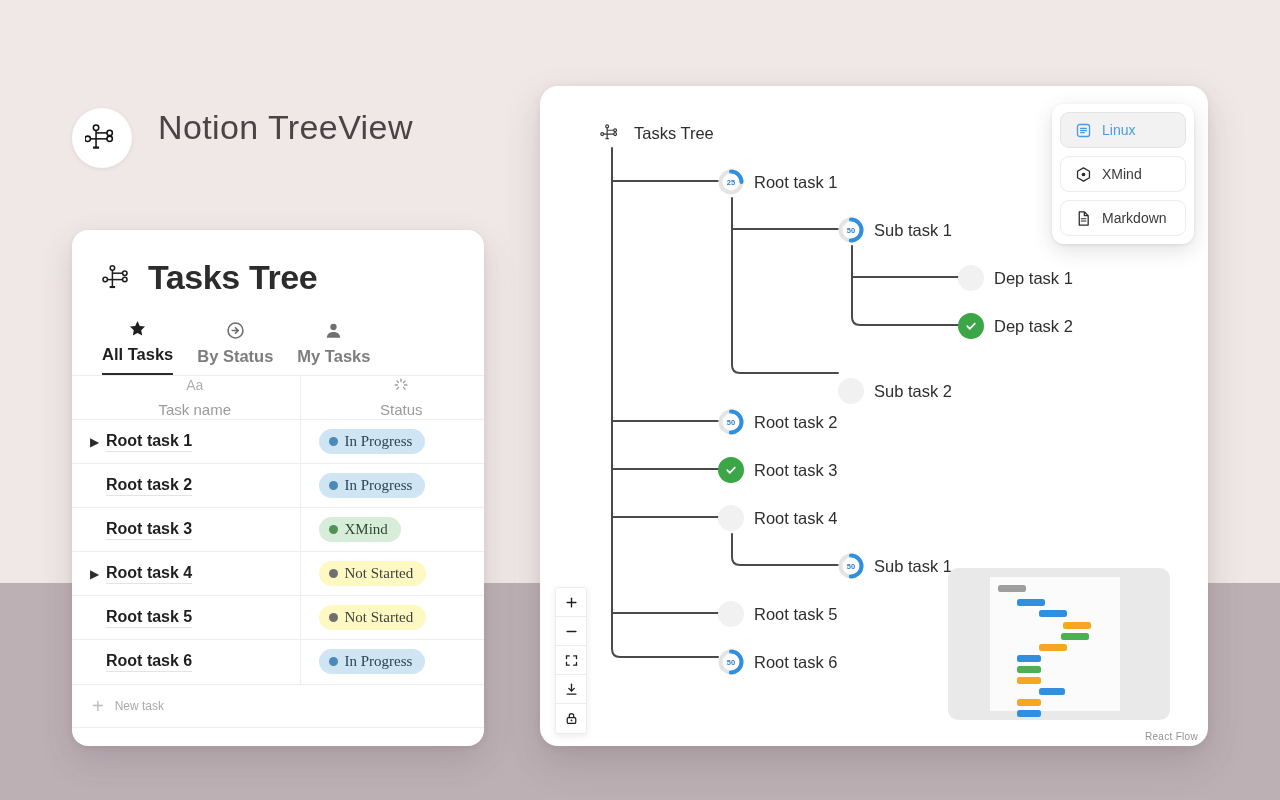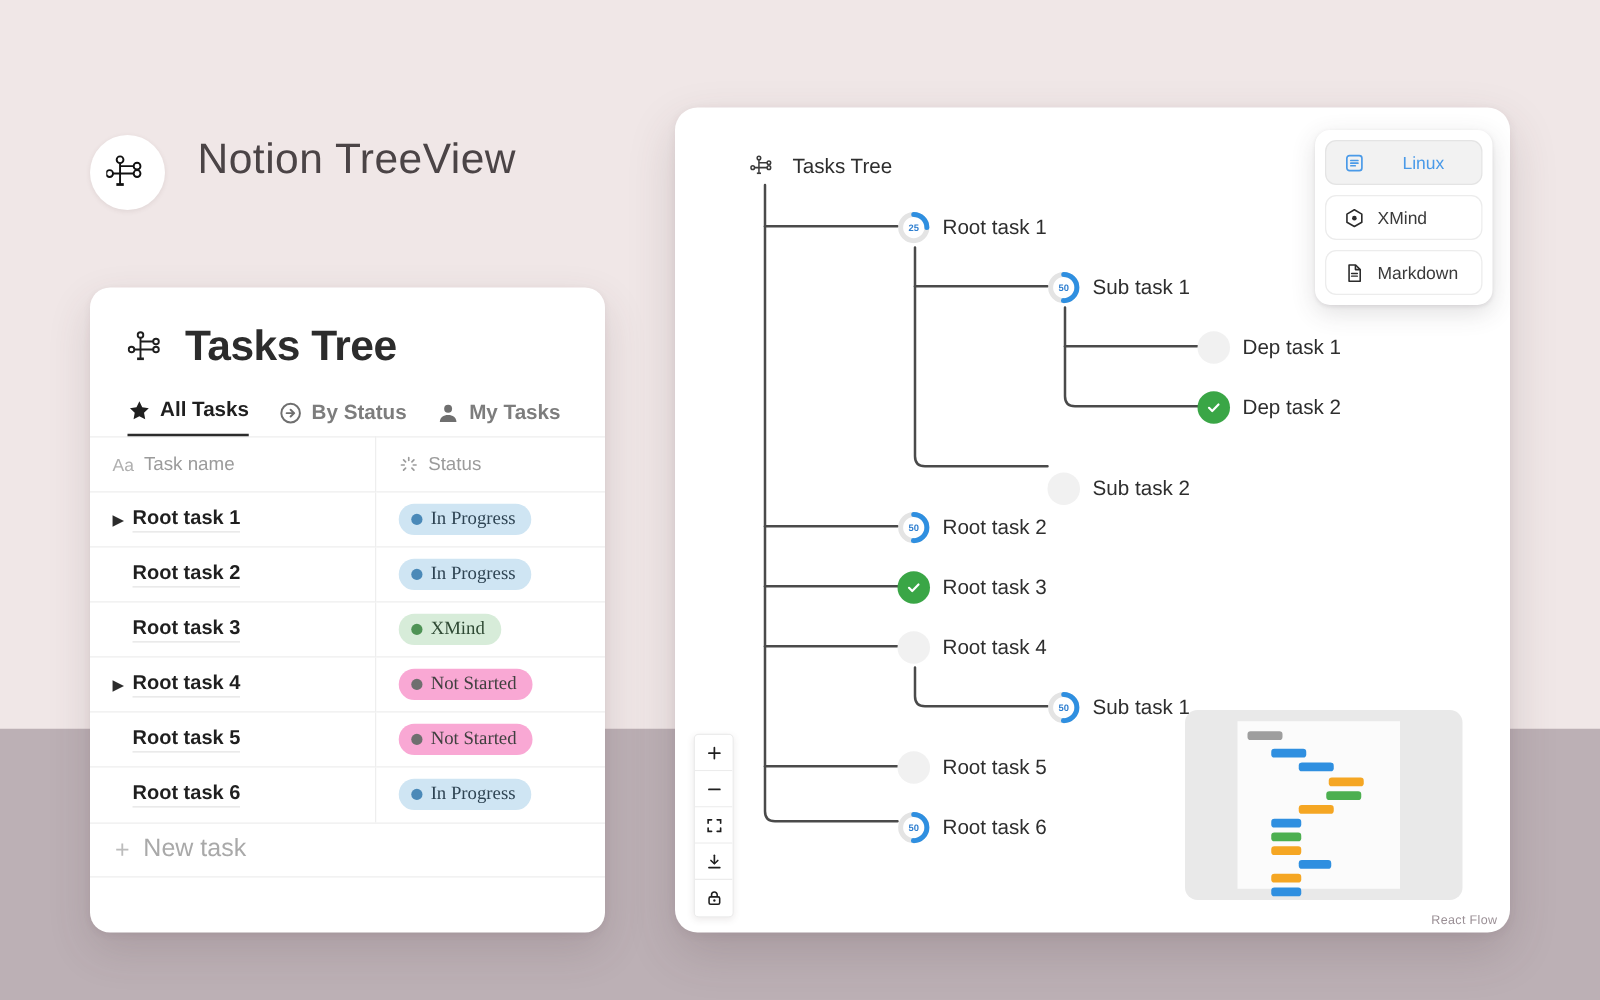--- a/index.html
+++ b/index.html
@@ -33,34 +33,34 @@
   #notion-card {
     position: absolute; left: 72px; top: 230px; width: 412px; height: 516px;
     background: #fff; border-radius: 16px;
     box-shadow: 0 14px 34px rgba(80,55,60,.16), 0 2px 6px rgba(80,55,60,.08);
     overflow: hidden;
   }
   #card-title-row { display: flex; align-items: center; gap: 14px; padding: 28px 0 0 30px; }
   #card-title { font-size: 34px; font-weight: bold; color: #2c2c2c; letter-spacing: -.4px; }
 
   #tabs { display: flex; align-items: flex-end; gap: 24px; padding: 22px 0 0 30px; }
-  .tab { display: flex; align-items: center; gap: 7px; padding-bottom: 9px; cursor: pointer; }
+  .tab { display: flex; align-items: center; gap: 7px; padding-bottom: 9px; cursor: pointer; flex-direction: column; }
   .tab .tab-label { font-size: 16.5px; color: #7d7d7d; font-weight: bold; white-space: nowrap; }
   .tab.active { border-bottom: 2.5px solid #2c2c2c; }
   .tab.active .tab-label { color: #1f1f1f; }
   .tab-ico { width: 19px; height: 19px; display: block; }
 
   table.tasks { width: 100%; border-collapse: collapse; table-layout: fixed; }
   table.tasks col.c-name { width: 228px; }
   table.tasks th, table.tasks td {
     border-top: 1px solid #eeeeee; border-right: 1px solid #eeeeee;
     height: 44px; text-align: left; vertical-align: middle;
   }
   table.tasks th:last-child, table.tasks td:last-child { border-right: none; }
-  .th-inner { display: flex; align-items: center; gap: 8px; padding-left: 18px; }
+  .th-inner { display: flex; align-items: center; gap: 8px; padding-left: 18px; flex-direction: column; }
   .th-label { font-size: 15px; color: #9b9b9b; font-weight: normal; }
   .th-aa { font-size: 14px; color: #b0b0b0; font-weight: normal; }
 
   .td-name { padding-left: 18px; }
   .name-wrap { display: flex; align-items: center; gap: 0px; }
   .caret {
     width: 16px; display: inline-block; color: #2b2b2b;
     font-size: 12px; line-height: 1;
   }
   .task-label {
@@ -70,29 +70,29 @@
   .td-status { padding-left: 18px; }
   .badge {
     display: inline-flex; align-items: center; gap: 7px;
     padding: 4px 13px 4px 10px; border-radius: 13px; font-size: 15px; font-family: Liberation Serif, serif;
   }
   .badge .dot { width: 9px; height: 9px; border-radius: 50%; display: inline-block; }
   .badge.inprogress { background: #cfe5f3; color: #2e4453; }
   .badge.inprogress .dot { background: #4a89b8; }
   .badge.done { background: #d7ecd9; color: #2f4a34; }
   .badge.done .dot { background: #4e9355; }
-  .badge.notstarted { background: #f9a8d4; color: #3f3f3f; }
+  .badge.notstarted { background: #fef9c3; color: #3f3f3f; }
   .badge.notstarted .dot { background: #6f6f6f; }
 
   #new-task-row {
     display: flex; align-items: center; gap: 11px;
     padding-left: 20px; height: 44px;
     border-top: 1px solid #eeeeee; border-bottom: 1px solid #eeeeee;
   }
-  #new-task-label { font-size: 20px; color: #a9a9a9; }
+  #new-task-label { font-size: 12px; color: #a9a9a9; }
   #new-task-plus { font-size: 20px; color: #bcbcbc; line-height: 1; }
 
   
   #tree-panel {
     position: absolute; left: 540px; top: 86px; width: 668px; height: 660px;
     background: #ffffff; border-radius: 18px;
     box-shadow: 0 16px 38px rgba(80,55,60,.18), 0 2px 8px rgba(80,55,60,.08);
     overflow: hidden;
   }
   #tree-canvas { position: absolute; inset: 0; }
@@ -122,21 +122,21 @@
     box-shadow: 0 6px 20px rgba(70,60,70,.16), 0 1px 3px rgba(70,60,70,.10);
     display: flex; flex-direction: column; gap: 8px;
   }
   .export-item {
     display: flex; align-items: center; gap: 10px;
     height: 36px; border-radius: 9px; padding-left: 14px;
     border: 1px solid #ececec; background: #fff; cursor: pointer;
   }
   .export-item.active { background: #f2f2f2; border-color: #e4e4e4; }
   .export-label { font-size: 14px; color: #3a3a3a; }
-  .export-item.active .export-label { color: #4a9ae8; margin-left: 20px; }
+  .export-item.active .export-label { color: #4a9ae8; }
   .export-ico { width: 17px; height: 17px; display: block; }
 
   
   #zoom-toolbar {
     position: absolute; left: 555px; top: 587px; width: 32px;
     background: #fff; border: 1px solid #ececec; border-radius: 4px;
     box-shadow: 0 2px 6px rgba(80,55,60,.10);
     overflow: hidden; z-index: 5;
   }
   .zt-btn {

